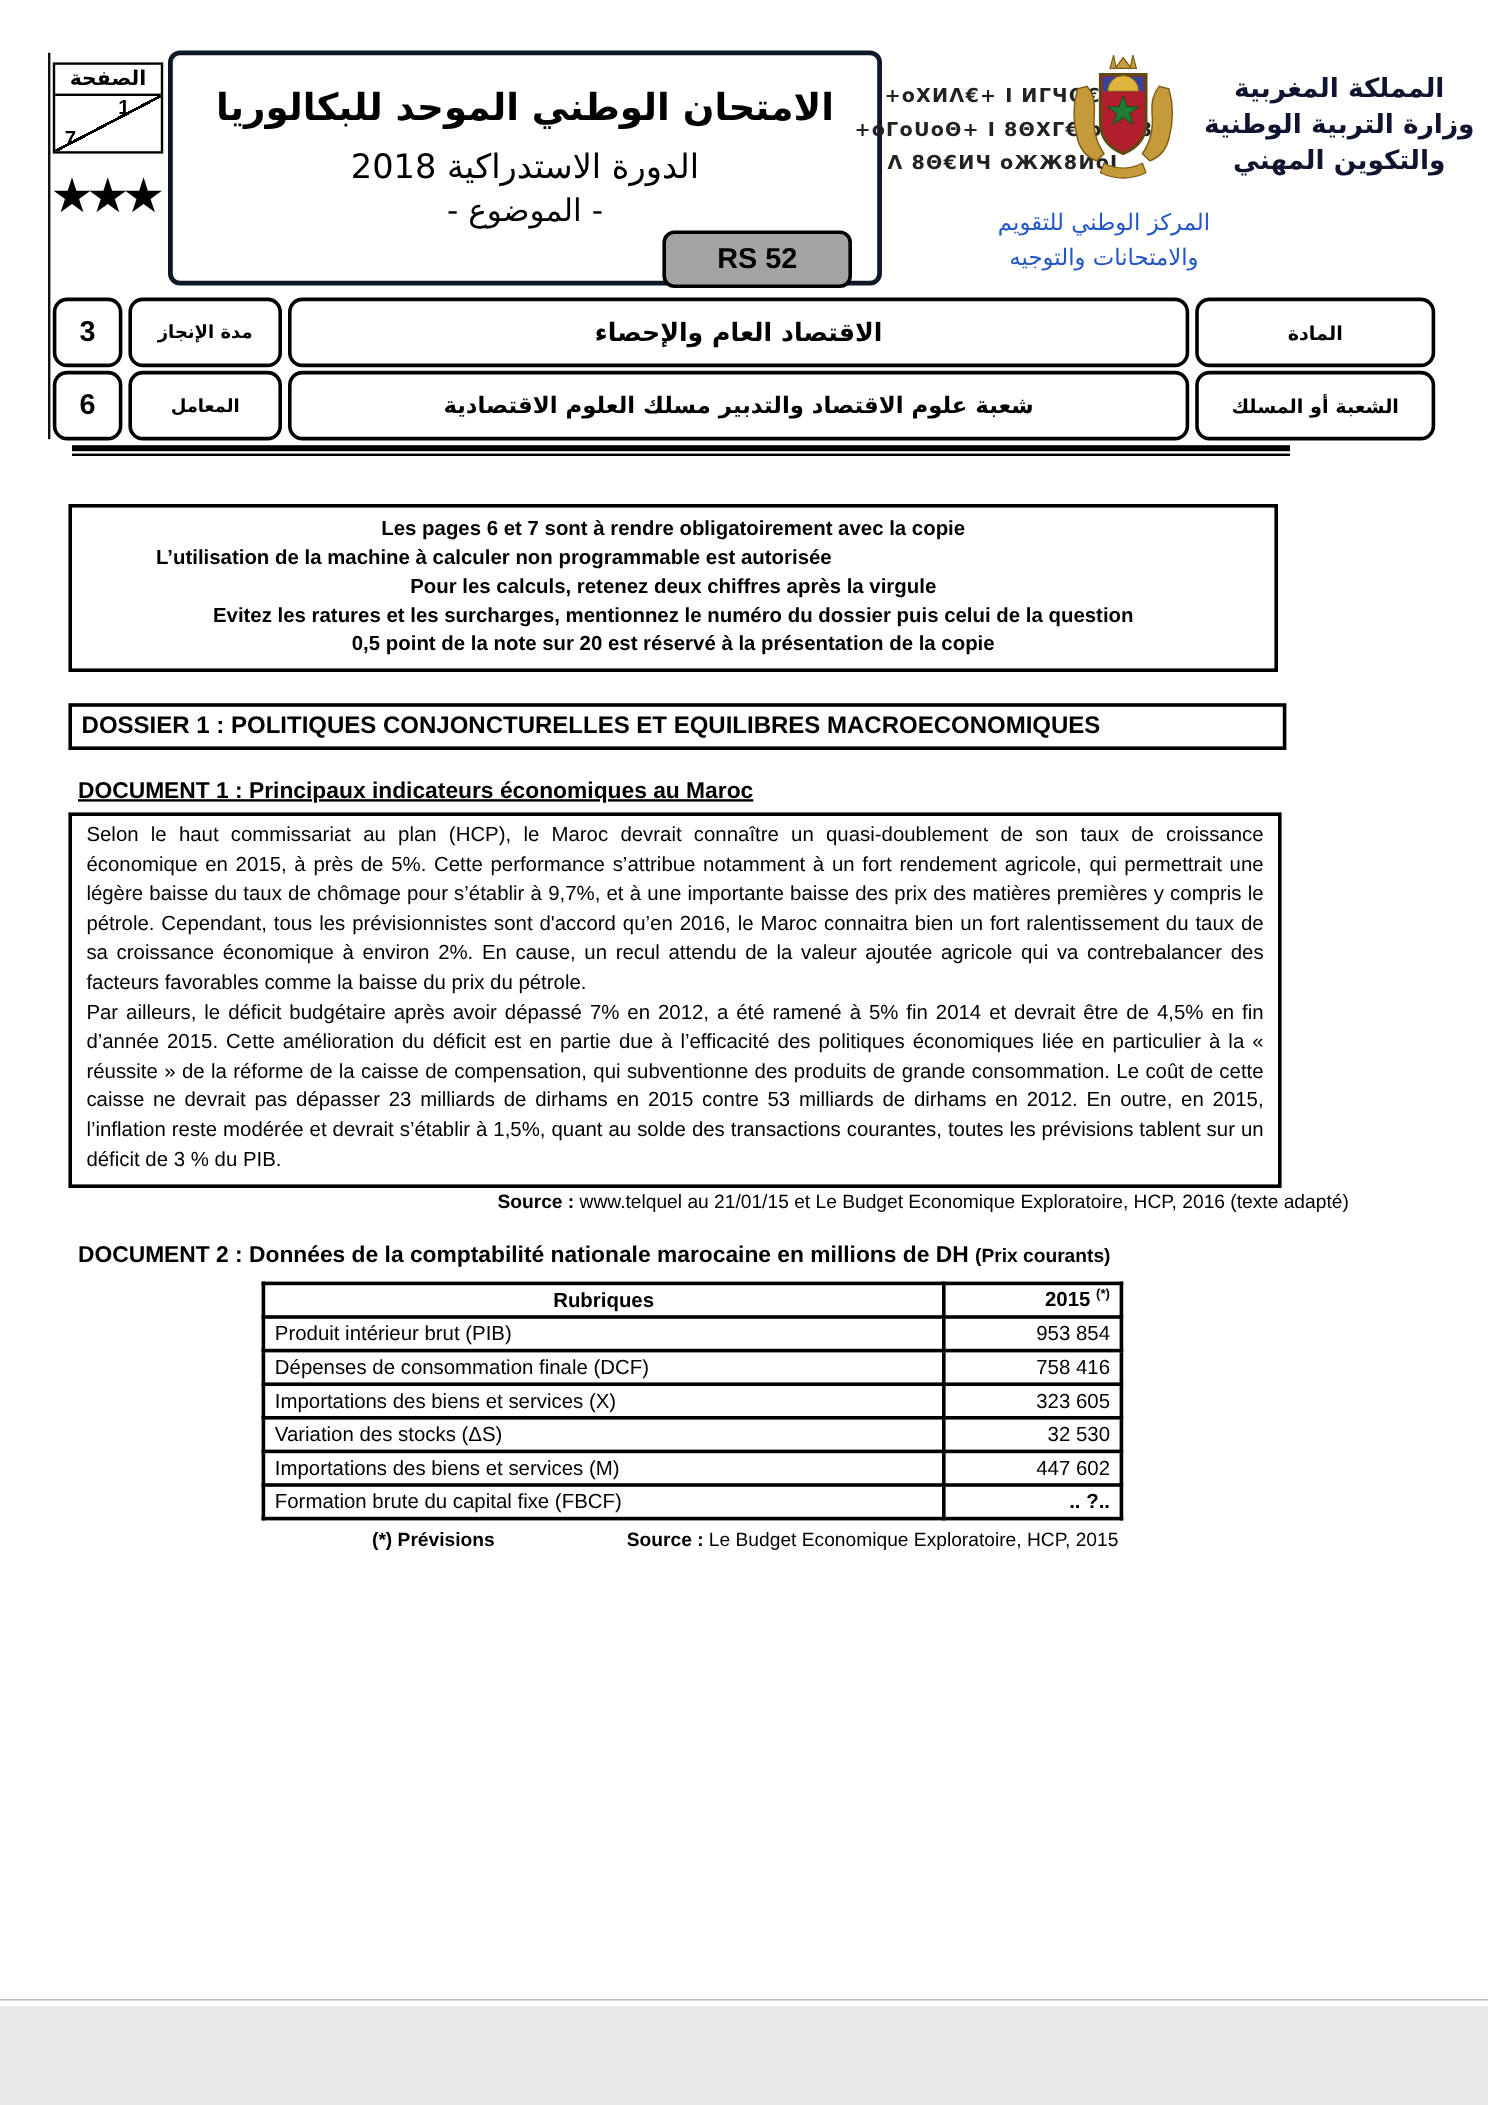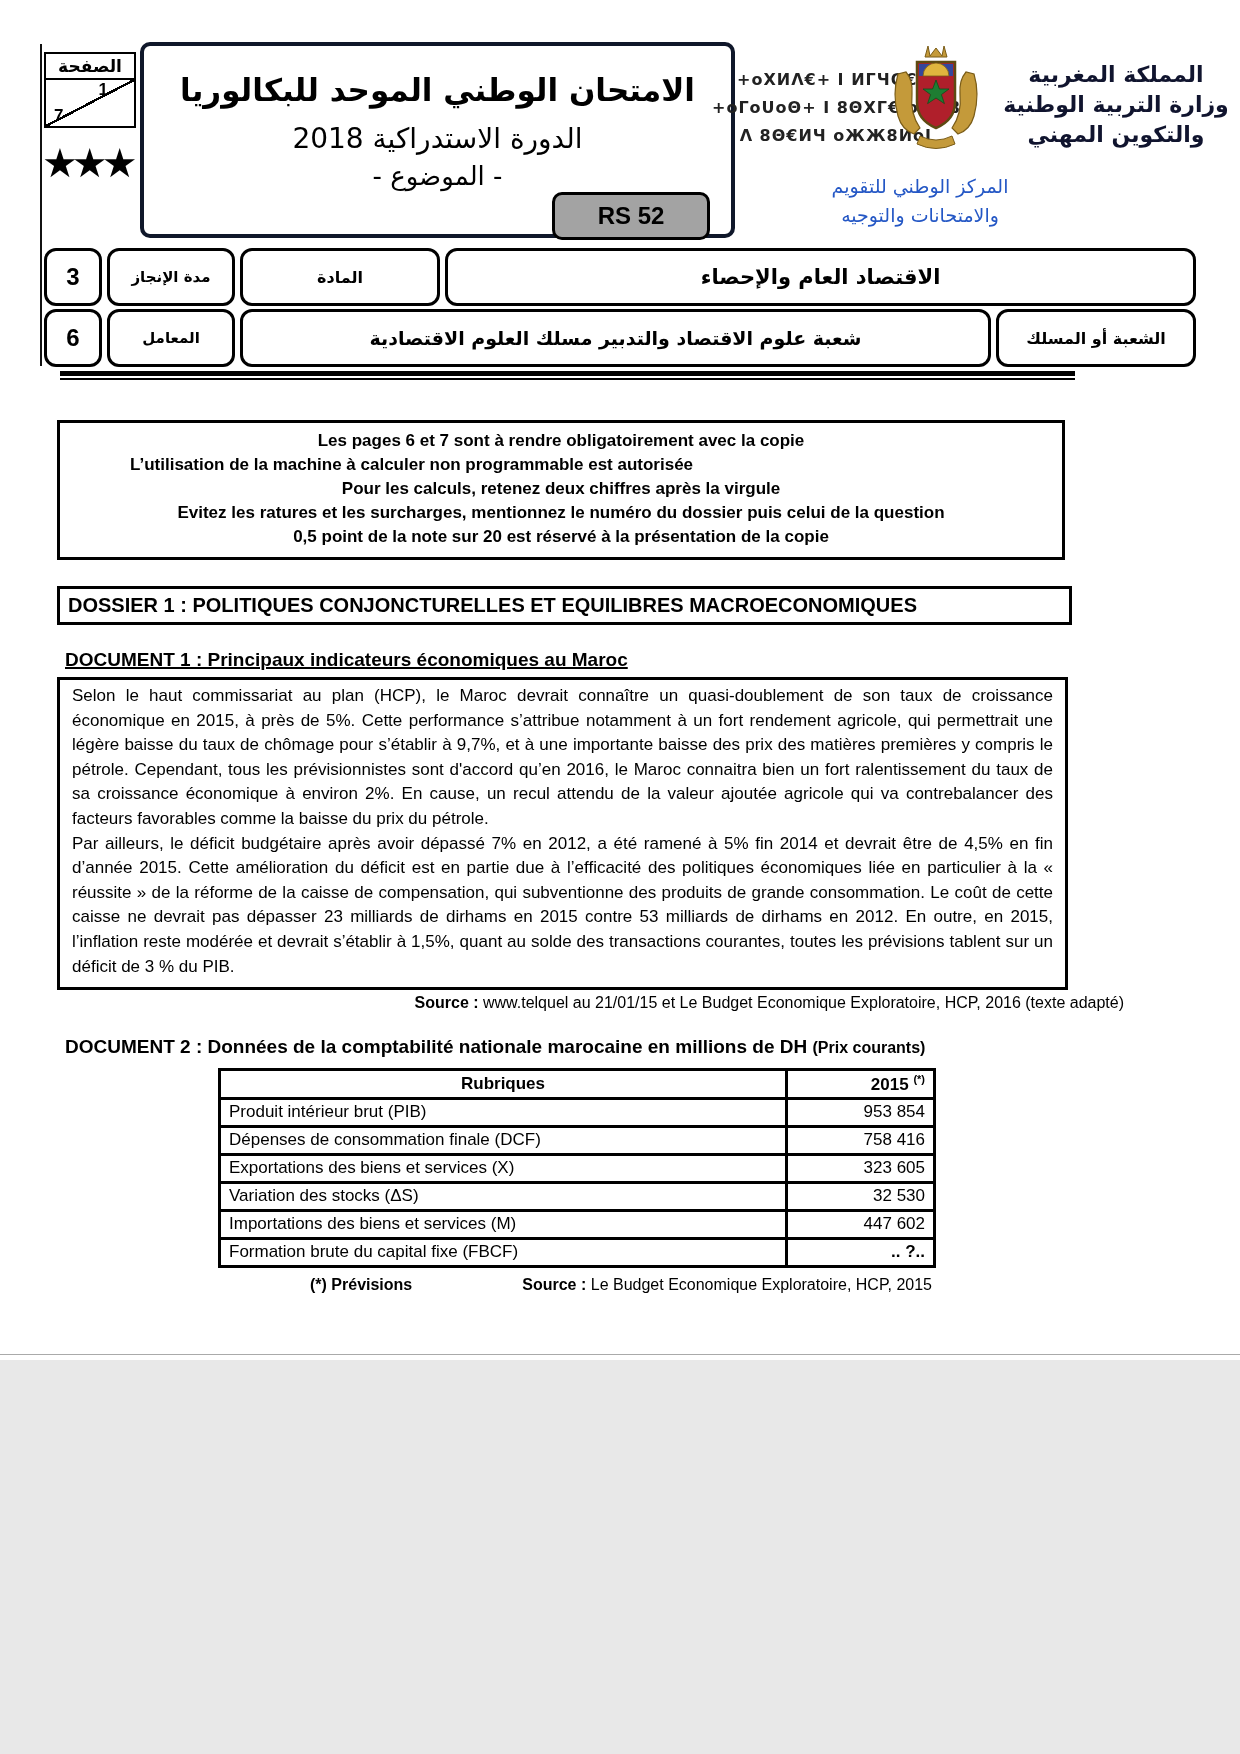--- a/index.html
+++ b/index.html
@@ -1,19 +1,19 @@
 <!DOCTYPE html>
 <html lang="fr"><head>
 <meta charset="utf-8">
 <style>
   * { margin:0; padding:0; box-sizing:border-box; }
   html,body { background:#e8e8e8; }
   .page {
     position:relative;
-    width:1240px; height:1360px;
+    width:1240px; height:1672px;
     margin:0 auto;
     background:#ffffff;
     font-family:"Liberation Sans", sans-serif;
     color:#000;
     overflow:hidden;
   }
   .arabic { font-family:"DejaVu Sans", sans-serif; direction:rtl; }
 
   
   .header { position:relative; height:200px; margin:42px 40px 0 40px; }
@@ -185,22 +185,22 @@
     <div class="center-blue arabic">
       <div>المركز الوطني للتقويم</div>
       <div>والامتحانات والتوجيه</div>
     </div>
   </div>
 
   <div class="info-table">
     <div class="info-row">
       <div class="cell c-num">3</div>
       <div class="cell c-label arabic">مدة الإنجاز</div>
+      <div class="cell c-content arabic">الاقتصاد العام والإحصاء</div>
       <div class="cell c-field arabic">المادة</div>
-      <div class="cell c-content arabic">الاقتصاد العام والإحصاء</div>
     </div>
     <div class="info-row">
       <div class="cell c-num">6</div>
       <div class="cell c-label arabic">المعامل</div>
       <div class="cell c-content small arabic">شعبة علوم الاقتصاد والتدبير مسلك العلوم الاقتصادية</div>
       <div class="cell c-field arabic">الشعبة  أو المسلك</div>
     </div>
   </div>
   <div class="sep"></div>
   <div class="sep-thin"></div>
@@ -240,21 +240,21 @@
     <tbody>
       <tr>
         <td>Produit intérieur brut (PIB)</td>
         <td class="val">953 854</td>
       </tr>
       <tr>
         <td>Dépenses de consommation finale (DCF)</td>
         <td class="val">758 416</td>
       </tr>
       <tr>
-        <td>Exportations des biens et services (X)</td>
+        <td>Importations des biens et services (X)</td>
         <td class="val">323 605</td>
       </tr>
       <tr>
         <td>Variation des stocks (ΔS)</td>
         <td class="val">32 530</td>
       </tr>
       <tr>
         <td>Importations des biens et services (M)</td>
         <td class="val">447 602</td>
       </tr>

